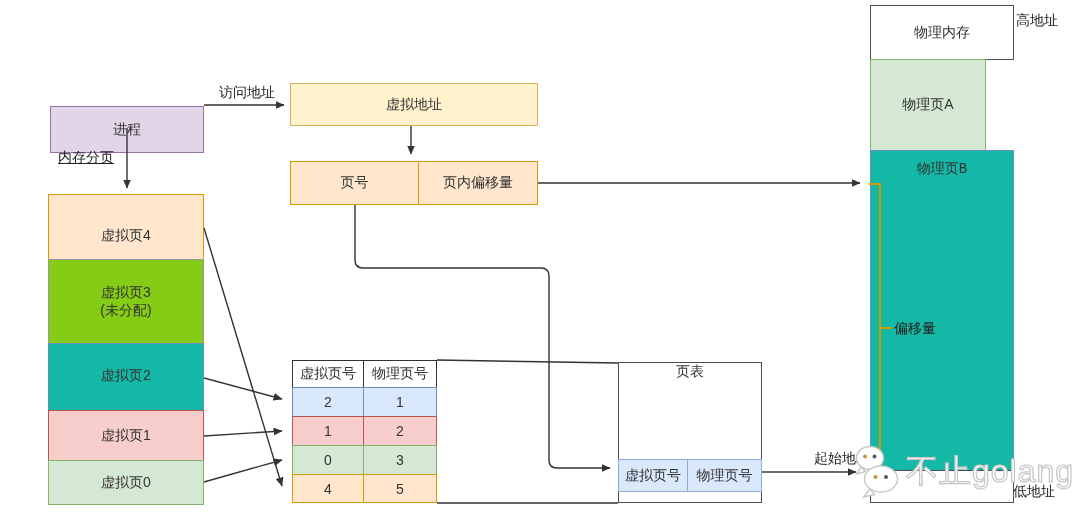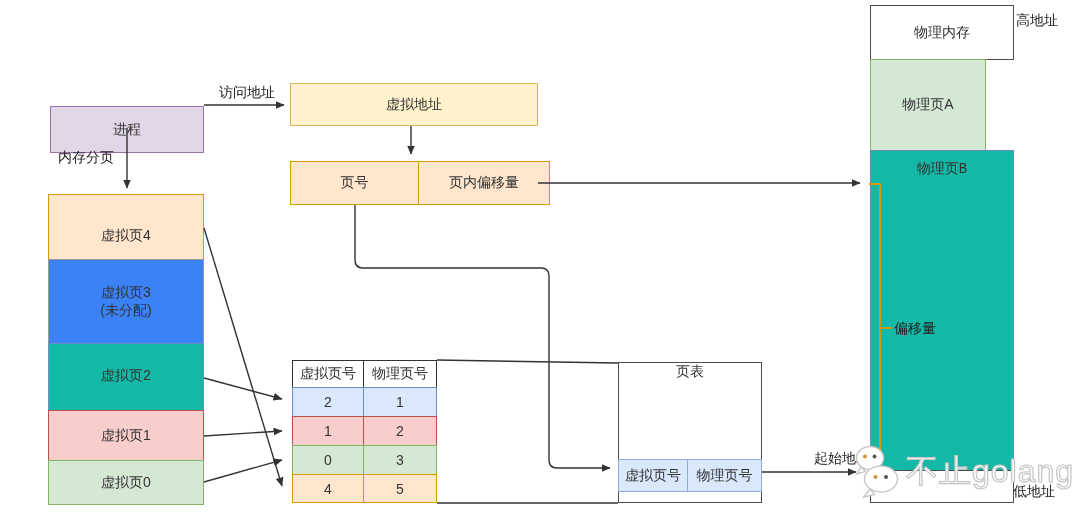--- a/index.html
+++ b/index.html
@@ -16,28 +16,28 @@
   .lbl{
     position:absolute;font-size:14px;white-space:nowrap;color:#222;z-index:4;
   }
   
   .purple{background:#E1D5E7;border:1px solid #9673A6;}
   .yellow{background:#FFF2CC;border:1px solid #D6B656;}
   .orange{background:#FFE6CC;border:1px solid #D79B00;}
   .blue  {background:#14b8a6;border:1px solid #6C8EBF;font-family:Liberation Mono, monospace;}
   .red   {background:#F8CECC;border:1px solid #B85450;}
   .green {background:#D5E8D4;border:1px solid #82B366;}
-  .gray  {background:#3b82f6;border:1px solid #999999;}
+  .gray  {background:#84cc16;border:1px solid #999999;}
   .dark  {background:#FFFFFF;border:1.5px solid #4D4D4D;}
 
   
   #process{left:50px;top:81px;width:154px;height:47px;margin-top:25px;}
   #va-box{left:290px;top:83px;width:248px;height:43px;}
   #pageno{left:290px;top:161px;width:129px;height:44px;}
-  #pageoffset{left:418px;top:161px;width:132px;height:44px;}
+  #pageoffset{left:418px;top:161px;width:120px;height:44px;}
 
   #vp4{left:48px;top:194px;width:156px;height:84px;}
   #vp3{left:48px;top:259px;width:156px;height:85px;flex-direction:column;}
   #vp2{left:48px;top:343px;width:156px;height:68px;}
   #vp1{left:48px;top:410px;width:156px;height:51px;}
   #vp0{left:48px;top:460px;width:156px;height:45px;}
 
   .trow{position:absolute;left:292px;width:145px;display:flex;box-sizing:border-box;z-index:2;}
   .trow .c{box-sizing:border-box;display:flex;align-items:center;justify-content:center;font-size:14px;}
   .trow .c1{width:70px;}
@@ -59,21 +59,21 @@
   #pt-row .c{box-sizing:border-box;display:flex;align-items:center;justify-content:center;font-size:14px;}
   #pt-row .c1{width:68px;}
   #pt-row .c2{flex:1;border-left:1px solid #8FAADC;}
 
   #pm-head{left:870px;top:5px;width:144px;height:55px;}
   #phyA{left:870px;top:59px;width:116px;height:92px;}
   #phyB{left:870px;top:150px;width:144px;height:321px;align-items:flex-start;padding-top:10px;}
   #pm-foot{left:870px;top:470px;width:144px;height:33px;}
 
   #lbl-access{left:219px;top:84px;}
-  #lbl-mempaging{left:58px;top:149px;}
+  #lbl-mempaging{left:58px;top:149px;text-decoration:underline;}
   #lbl-high{left:1016px;top:12px;}
   #lbl-low{left:1013px;top:483px;}
   #lbl-start{left:814px;top:450px;}
   #lbl-offset{left:894px;top:320px;}
 
   #wires{position:absolute;left:0;top:0;z-index:5;pointer-events:none;}
   .boxes{z-index:1;}
 
   #watermark{position:absolute;left:850px;top:443px;z-index:10;display:flex;align-items:center;pointer-events:none;}
   #wm-text{

